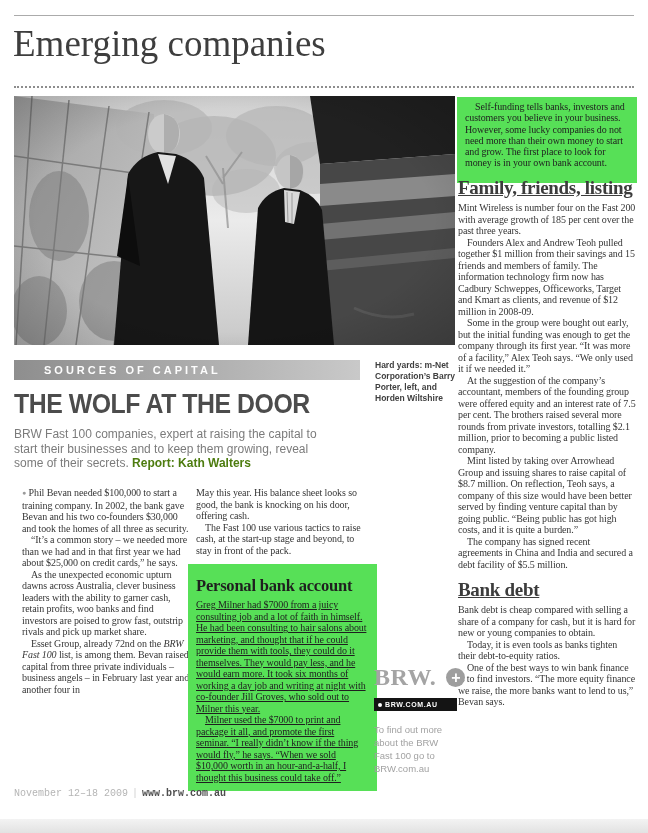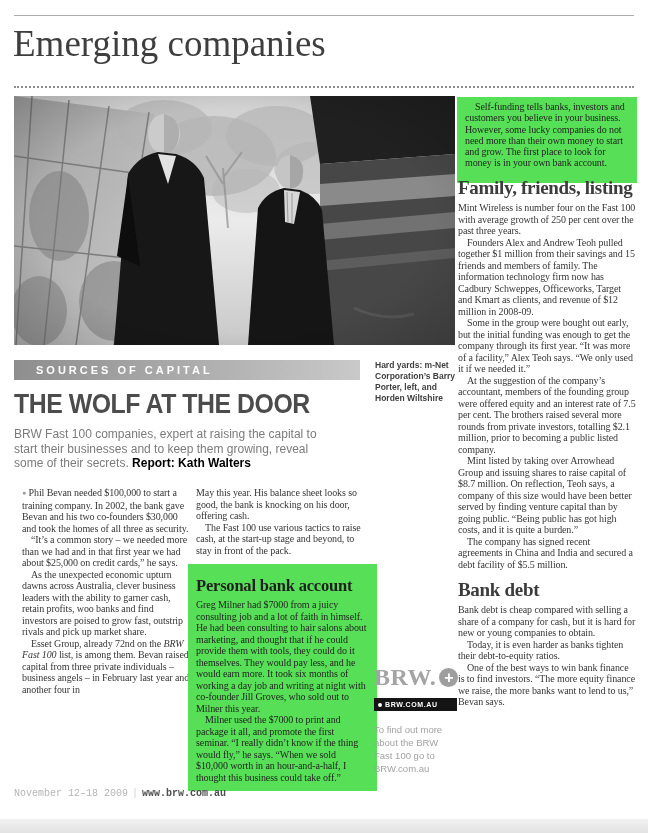--- a/index.html
+++ b/index.html
@@ -13,48 +13,48 @@
   .photo{position:absolute;left:14px;top:96px;width:441px;height:249px;background:#d9d9d9;overflow:hidden;}
   .photo svg{display:block;width:100%;height:100%;}
 
   .intro-box{position:absolute;left:457px;top:97px;width:180px;background:#57e057;
         padding:4px 8px 14px;box-sizing:border-box;}
   .intro-box p{margin:0;font-size:10px;line-height:11.3px;color:#1f1f1f;text-indent:10px;letter-spacing:-0.1px;}
 
   .kicker{position:absolute;left:14px;top:360px;width:346px;height:20px;
         background:linear-gradient(90deg,#8e8e8e 0%,#c9c9c9 100%);
         color:#fdfdfd;font-family:"Liberation Sans",sans-serif;font-weight:700;
-        font-size:11px;letter-spacing:3px;line-height:20px;padding-left:22px;box-sizing:border-box;}
+        font-size:11px;letter-spacing:3px;line-height:20px;padding-left:30px;box-sizing:border-box;}
   .caption{position:absolute;left:375px;top:360px;width:85px;font-family:"Liberation Sans",sans-serif;
         font-weight:700;font-size:8.5px;line-height:11px;color:#3f3f3f;}
   .wolf{position:absolute;left:14px;top:389px;margin:0;font-family:"Liberation Sans",sans-serif;
         font-weight:700;font-size:27px;color:#4c4c4c;letter-spacing:-0.5px;white-space:nowrap;
         transform:scaleX(.92);transform-origin:left top;}
   .standfirst{position:absolute;left:14px;top:427px;width:314px;margin:0;
         font-family:"Liberation Sans",sans-serif;font-size:12px;line-height:14.6px;color:#7b7b7b;}
-  .standfirst strong{color:#000000;font-style:normal;}
+  .standfirst strong{color:#4d7c0f;font-style:normal;}
 
   .p{margin:0;font-size:10px;line-height:11.5px;color:#363636;letter-spacing:-0.1px;}
   .indent{text-indent:9px;}
   .bullet{color:#9a9a9a;font-size:7px;vertical-align:1px;}
   .col-left{position:absolute;left:22px;top:487px;width:169px;}
   .col-mid{position:absolute;left:196px;top:487px;width:169px;}
   .green-section{position:absolute;left:188px;top:564px;width:189px;background:#57e057;
         box-sizing:border-box;padding:12px 9px 8px 8px;}
   .green-section h3{margin:0 0 3px;font-size:16.5px;font-weight:700;color:#1f1f1f;
         letter-spacing:-0.2px;font-family:"Liberation Serif",serif;}
-  .green-section .p{color:#1f1f1f;}
+  .green-section .p{color:#1f1f1f;text-decoration:underline;}
 
   .col-right{position:absolute;left:458px;top:177px;width:179px;}
   .sec-head{margin:0 0 3px;font-family:"Liberation Serif",serif;font-weight:700;
-        font-size:19px;color:#3c3c3c;letter-spacing:-0.3px;}
+        font-size:19px;color:#3c3c3c;letter-spacing:-0.3px;text-decoration:underline;}
   .sec-head.second{margin-top:9px;}
 
   .brw{position:absolute;left:374px;top:664px;width:88px;}
-  .brw-logo-row{display:flex;align-items:center;gap:3px;}
+  .brw-logo-row{display:flex;align-items:center;gap:10px;}
   .brw-logo{font-family:"Liberation Serif",serif;font-weight:700;font-size:24px;
         color:#a4a4a4;letter-spacing:.5px;}
   .brw-plus{width:19px;height:19px;border-radius:50%;background:#9e9e9e;color:#fff;
         font-family:"Liberation Sans",sans-serif;font-weight:700;font-size:16px;line-height:19px;
         text-align:center;display:inline-block;flex:0 0 auto;}
   .brw-bar{margin-top:7px;background:#141414;color:#fff;height:13px;display:flex;align-items:center;
         gap:3px;padding:0 4px;font-family:"Liberation Sans",sans-serif;font-weight:700;font-size:7px;
         letter-spacing:.6px;width:83px;box-sizing:border-box;}
   .bar-dot{width:4px;height:4px;background:#fff;border-radius:50%;display:inline-block;flex:0 0 auto;}
   .brw-promo{margin:12px 0 0;font-family:Liberation Sans, sans-serif;font-size:9.5px;
@@ -170,29 +170,29 @@
   </div>
 
   <div class="green-section">
     <h3>Personal bank account</h3>
     <p class="p">Greg Milner had $7000 from a juicy consulting job and a lot of faith in himself. He had been consulting to hair salons about marketing, and thought that if he could provide them with tools, they could do it themselves. They would pay less, and he would earn more. It took six months of working a day job and writing at night with co-founder Jill Groves, who sold out to Milner this year.</p>
     <p class="p indent">Milner used the $7000 to print and package it all, and promote the first seminar. “I really didn’t know if the thing would fly,” he says. “When we sold $10,000 worth in an hour-and-a-half, I thought this business could take off.”</p>
   </div>
 
   <div class="col-right">
     <h3 class="sec-head">Family, friends, listing</h3>
-    <p class="p">Mint Wireless is number four on the Fast 100 with average growth of 250 per cent over the past three years.</p>
+    <p class="p">Mint Wireless is number four on the Fast 200 with average growth of 185 per cent over the past three years.</p>
     <p class="p indent">Founders Alex and Andrew Teoh pulled together $1 million from their savings and 15 friends and members of family. The information technology firm now has Cadbury Schweppes, Officeworks, Target and Kmart as clients, and revenue of $12 million in 2008-09.</p>
     <p class="p indent">Some in the group were bought out early, but the initial funding was enough to get the company through its first year. “It was more of a facility,” Alex Teoh says. “We only used it if we needed it.”</p>
     <p class="p indent">At the suggestion of the company’s accountant, members of the founding group were offered equity and an interest rate of 7.5 per cent. The brothers raised several more rounds from private investors, totalling $2.1 million, prior to becoming a public listed company.</p>
     <p class="p indent">Mint listed by taking over Arrowhead Group and issuing shares to raise capital of $8.7 million. On reflection, Teoh says, a company of this size would have been better served by finding venture capital than by going public. “Being public has got high costs, and it is quite a burden.”</p>
     <p class="p indent">The company has signed recent agreements in China and India and secured a debt facility of $5.5 million.</p>
     <h3 class="sec-head second">Bank debt</h3>
     <p class="p">Bank debt is cheap compared with selling a share of a company for cash, but it is hard for new or young companies to obtain.</p>
-    <p class="p indent">Today, it is even harder as banks tighten their debt-to-equity ratios.</p>
+    <p class="p indent">Today, it is even tools as banks tighten their debt-to-equity ratios.</p>
     <p class="p indent">One of the best ways to win bank finance is to find investors. “The more equity finance we raise, the more banks want to lend to us,” Bevan says.</p>
   </div>
 
   <div class="brw">
     <div class="brw-logo-row">
       <span class="brw-logo">BRW.</span>
       <span class="brw-plus">+</span>
     </div>
     <div class="brw-bar">
       <span class="bar-dot"></span>

